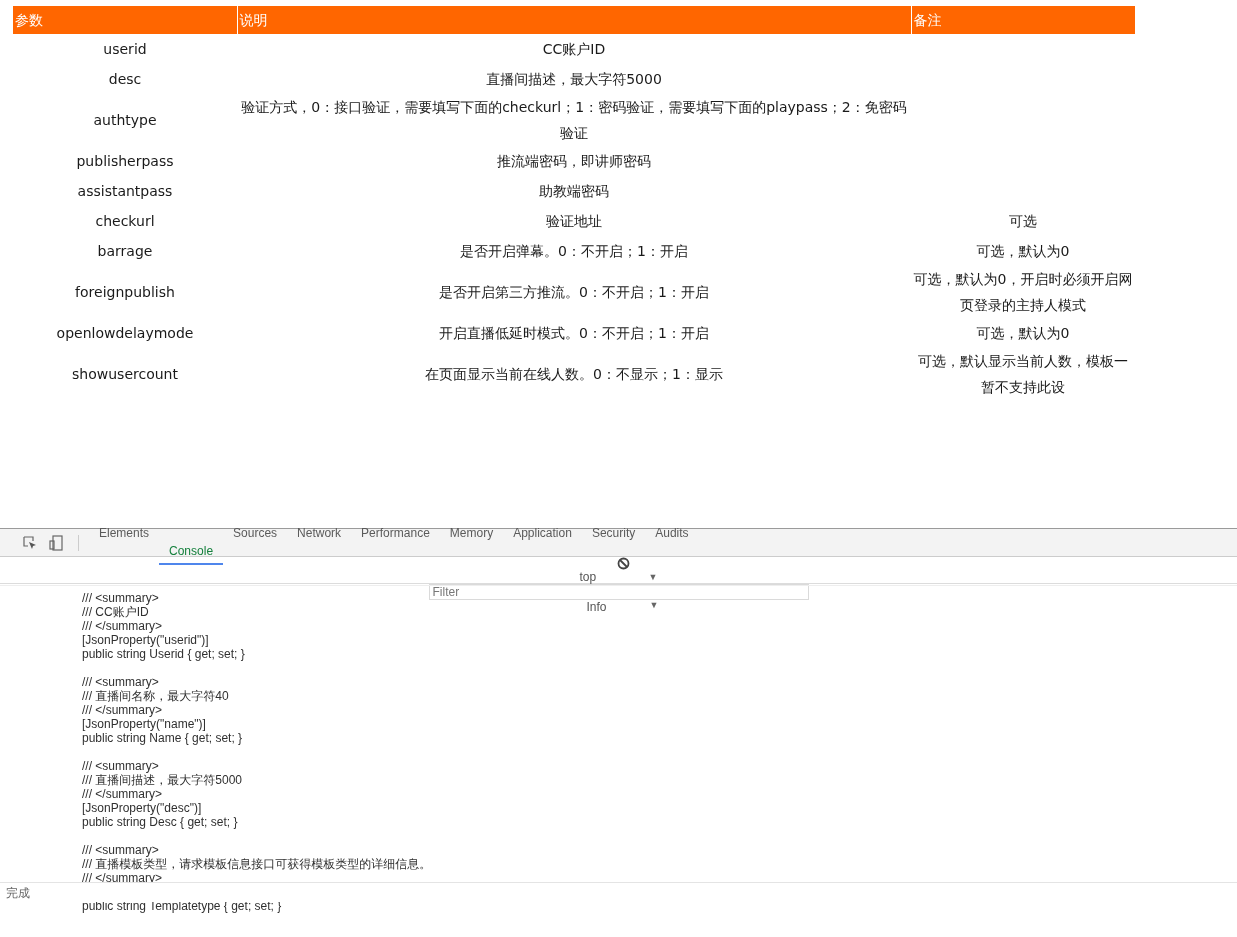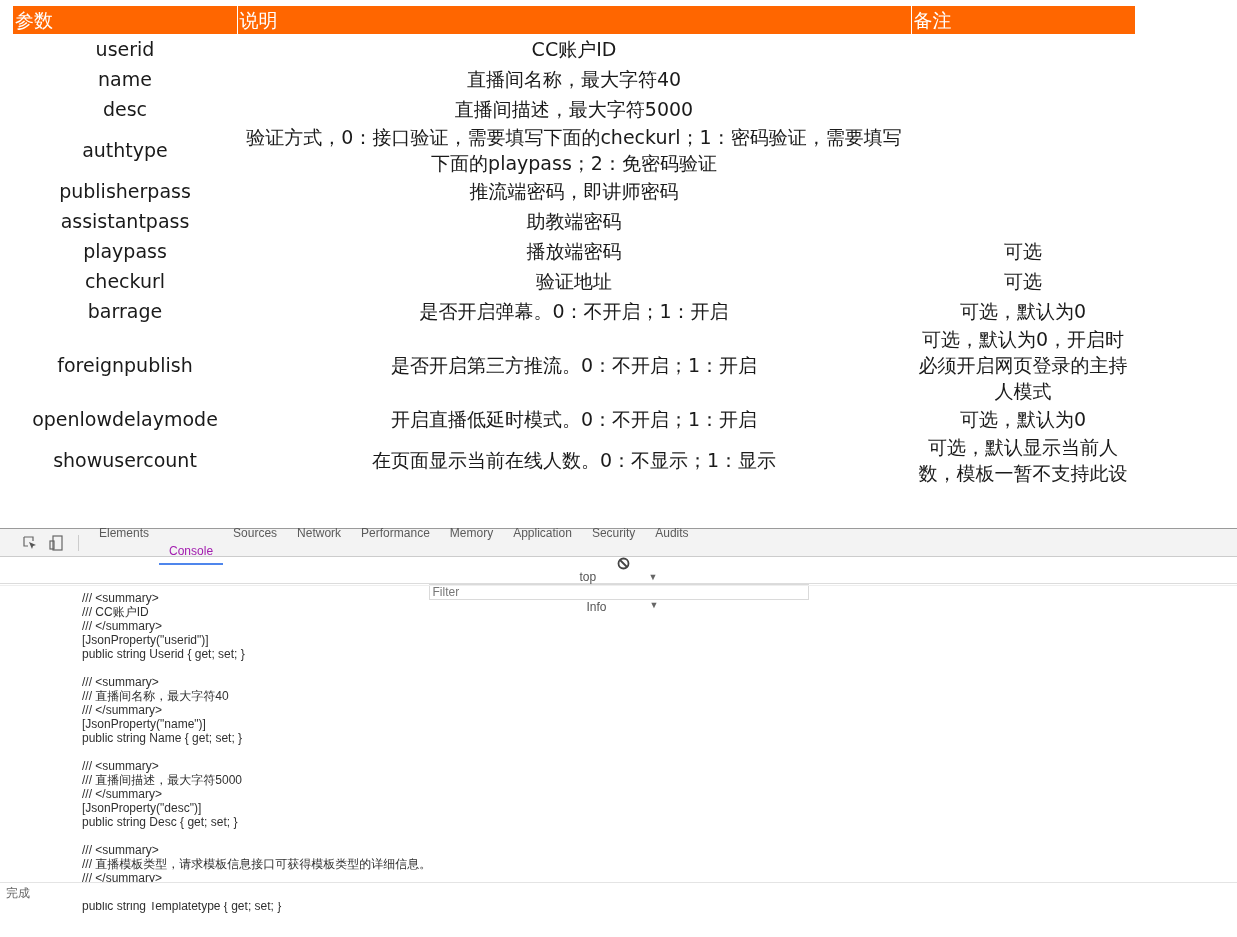--- a/index.html
+++ b/index.html
@@ -11,21 +11,21 @@
   }
   
   .page {
     position: absolute; left: 0; top: 0; width: 1237px; height: 528px;
     overflow: hidden; background: #fff;
   }
   table.params {
     position: absolute; left: 13px; top: 6px;
     border-collapse: collapse; table-layout: fixed;
     width: 1122px;
-    font-size: 19px;
+    font-size: 14px;
   }
   table.params col.c1 { width: 224px; }
   table.params col.c2 { width: 674px; }
   table.params col.c3 { width: 224px; }
   table.params th {
     background: #ff6600; color: #fff; font-weight: normal; text-align: left;
     height: 28px; padding: 0 2px; line-height: 28px;
     border-left: 1px solid #fff;
   }
   table.params th:first-child { border-left: none; }
@@ -40,21 +40,21 @@
     border-top: 1px solid #9a9a9a; background: #fff;
     font-family: "Liberation Sans", "DejaVu Sans", sans-serif;
   }
   .tabbar {
     height: 27px; background: #f3f3f3; border-bottom: 1px solid #cccccc;
     display: flex; align-items: center; font-size: 12px; color: #5a5a5a; padding-left: 12px;
   }
   .tabbar .icon { width: 16px; height: 16px; margin-left: 10px; display: flex; align-items: center; justify-content: center; }
   .tabbar .sep { width: 1px; height: 16px; background: #ccc; margin: 0 10px 0 14px; }
   .tab { padding: 0 10px; height: 27px; line-height: 27px; cursor: pointer; position: relative; }
-  .tab.active { color: #a21caf; margin-top: 18px; }
+  .tab.active { color: #15803d; margin-top: 18px; }
   .tab.active::after {
     content: ""; position: absolute; left: 0; right: 0; bottom: 0; height: 2px; background: #4f86ec;
   }
   .filterbar {
     height: 26px; border-bottom: 1px solid #dcdcdc; display: flex; align-items: center;
     font-size: 12px; color: #555; background: #fff; flex-direction: column;
   }
   .filterbar .block { margin-left: 11px; width: 14px; height: 14px; display: flex; align-items: center; }
   .filterbar .vsep { width: 1px; height: 16px; background: #ddd; margin: 0 8px; }
   .ctx { width: 78px; display: flex; justify-content: space-between; align-items: center; cursor: pointer; }
@@ -99,48 +99,38 @@
         <th>备注</th>
       </tr>
     </thead>
     <tbody id="param-rows">
         <tr class="row">
           <td>userid</td>
           <td>CC账户ID</td>
           <td></td>
         </tr>
         <tr class="row">
-          <td>name</td>
-          <td>直播间名称，最大字符40</td>
-          <td></td>
-        </tr>
-        <tr class="row">
           <td>desc</td>
           <td>直播间描述，最大字符5000</td>
           <td></td>
         </tr>
         <tr class="row">
           <td>authtype</td>
           <td>验证方式，0：接口验证，需要填写下面的checkurl；1：密码验证，需要填写下面的playpass；2：免密码验证</td>
           <td></td>
         </tr>
         <tr class="row">
           <td>publisherpass</td>
           <td>推流端密码，即讲师密码</td>
           <td></td>
         </tr>
         <tr class="row">
           <td>assistantpass</td>
           <td>助教端密码</td>
           <td></td>
-        </tr>
-        <tr class="row">
-          <td>playpass</td>
-          <td>播放端密码</td>
-          <td>可选</td>
         </tr>
         <tr class="row">
           <td>checkurl</td>
           <td>验证地址</td>
           <td>可选</td>
         </tr>
         <tr class="row">
           <td>barrage</td>
           <td>是否开启弹幕。0：不开启；1：开启</td>
           <td>可选，默认为0</td>

